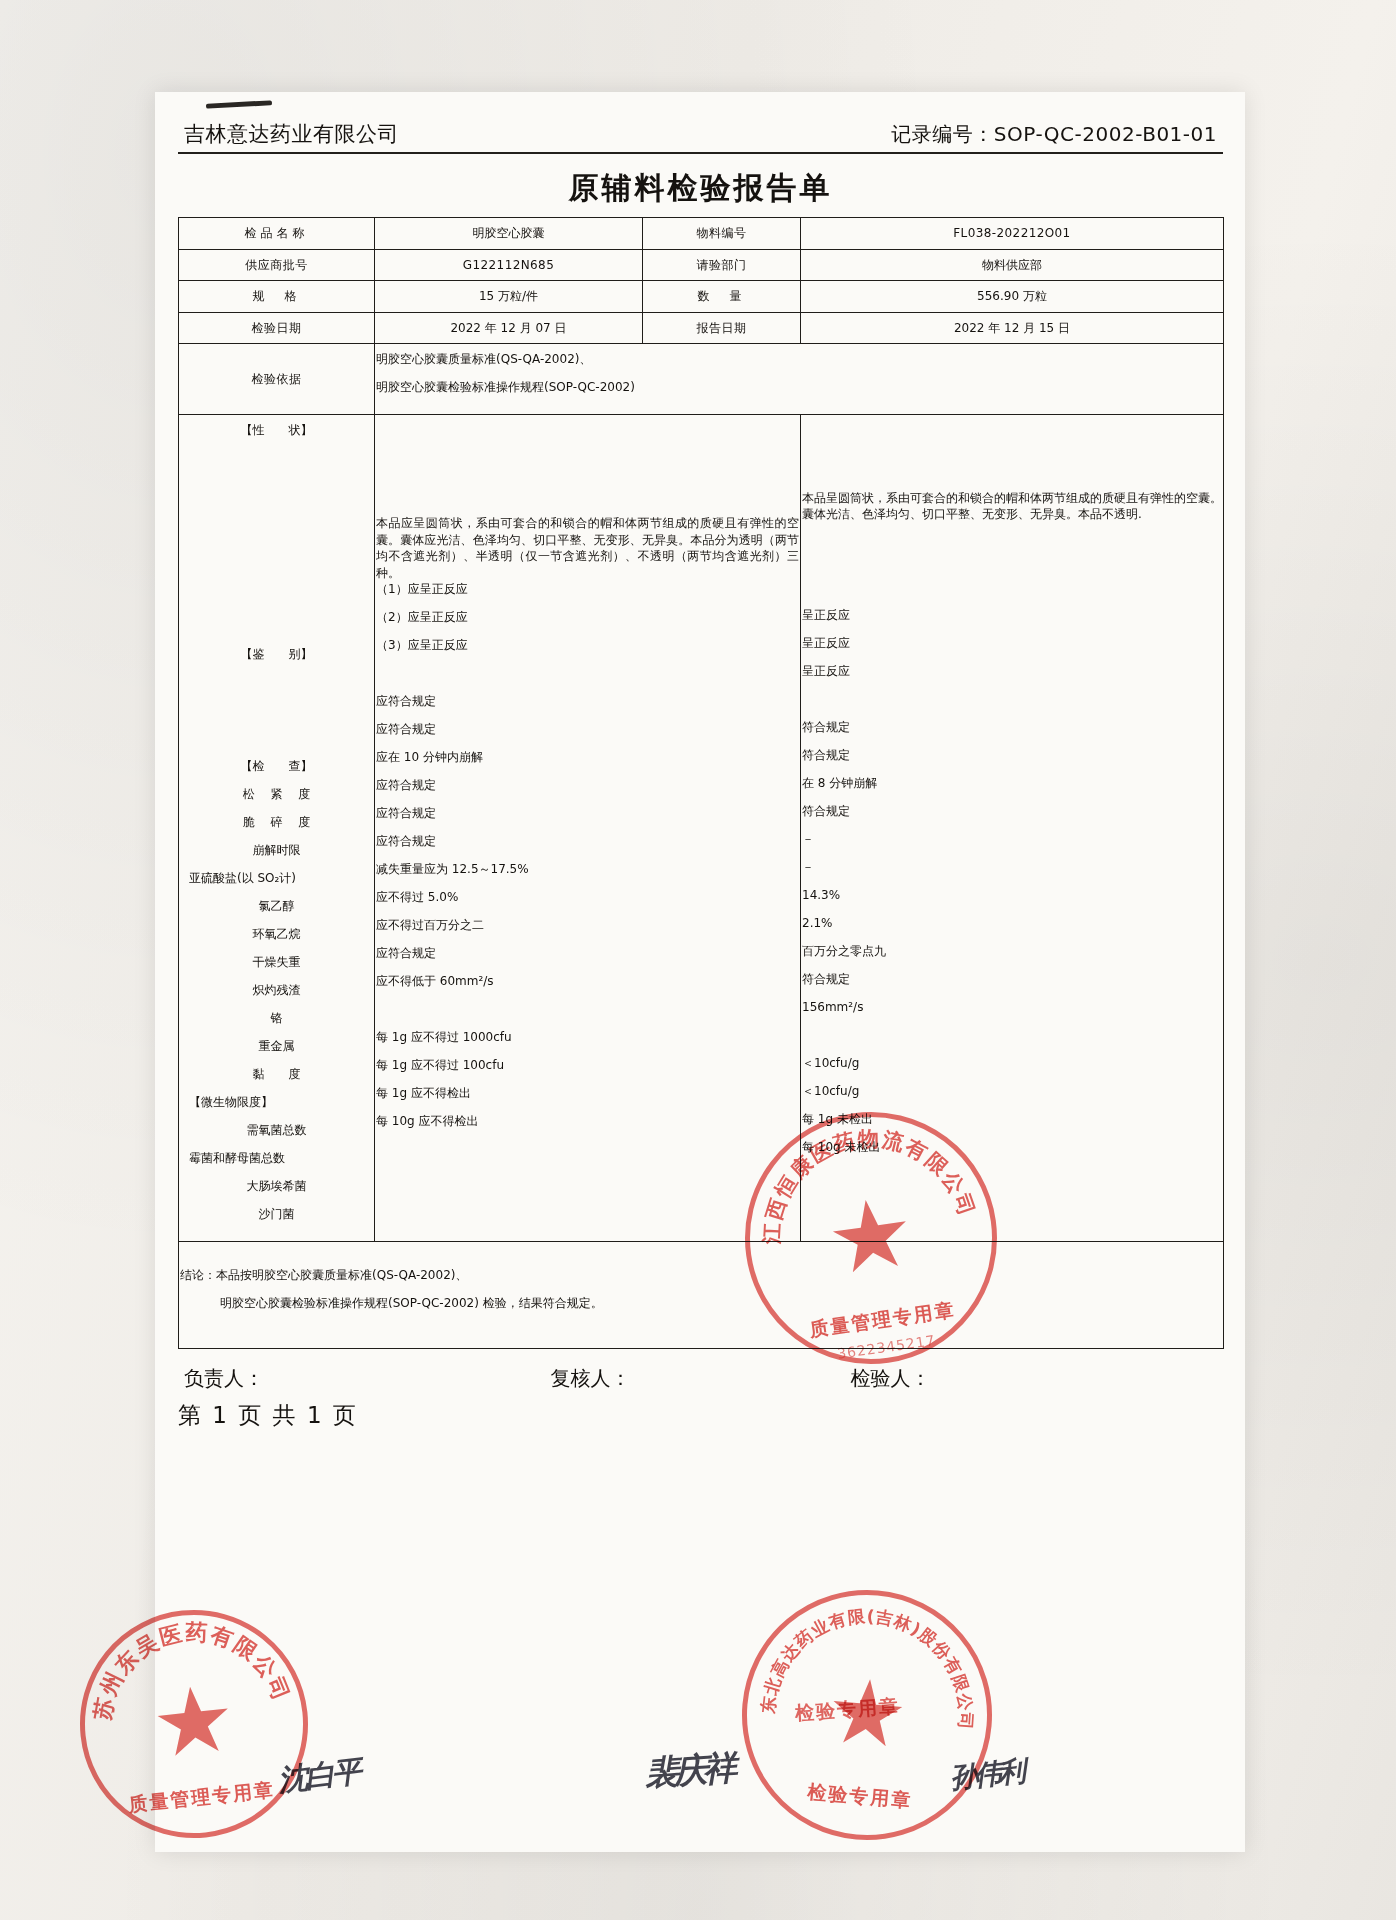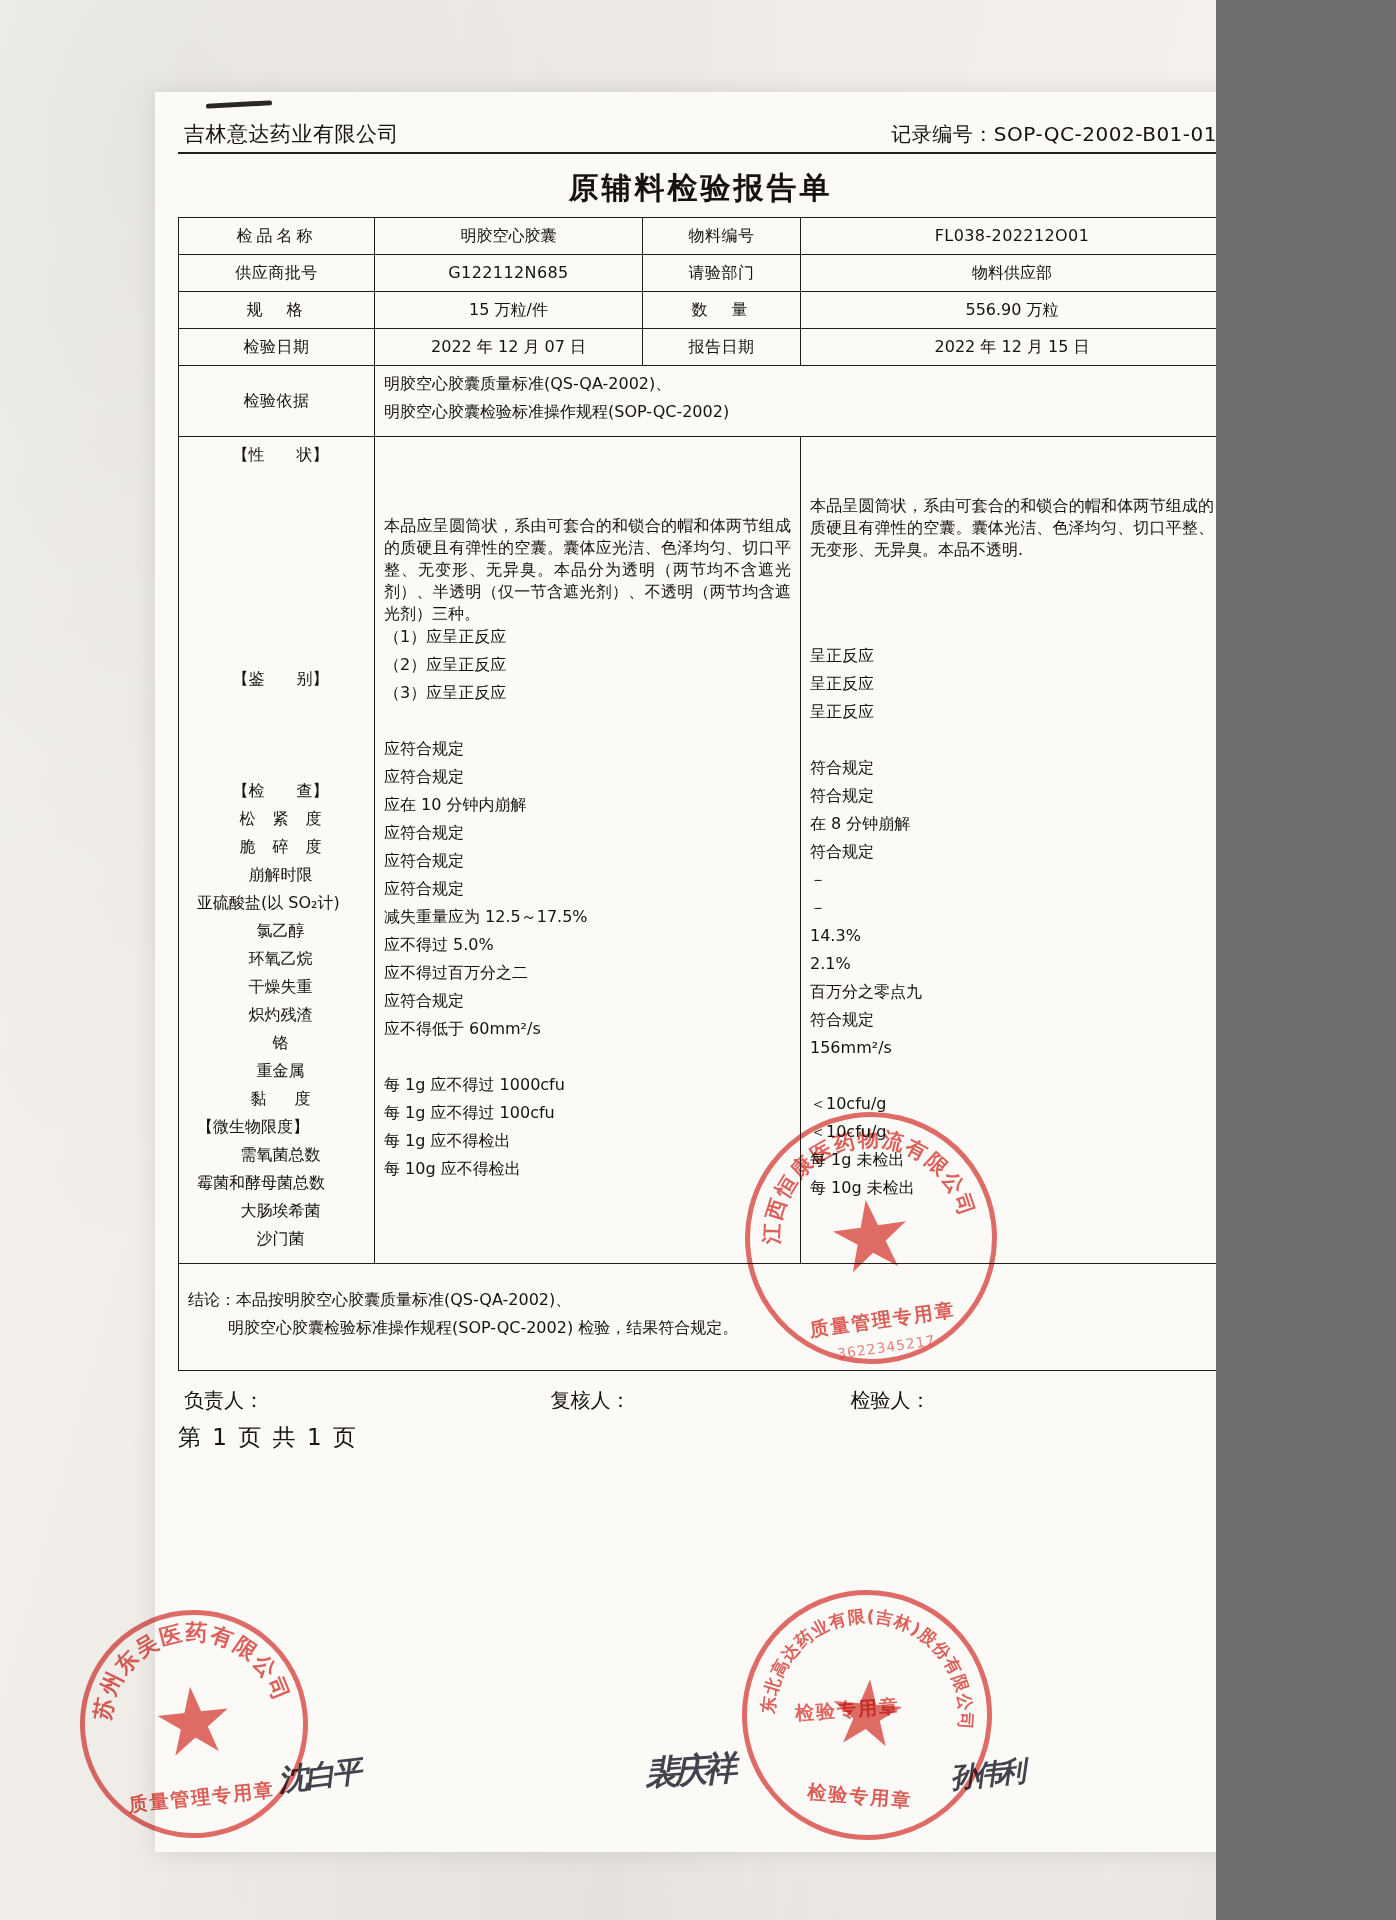--- a/index.html
+++ b/index.html
@@ -2,21 +2,21 @@
 <html><head>
 <meta charset="utf-8">
 <style>
   html, body {
     margin: 0;
     padding: 0;
     background: #6e6e6e;
   }
   .page {
     position: relative;
-    width: 1216px;
+    width: 1396px;
     height: 1920px;
     background: #f2f0ec;
     overflow: hidden;
     font-family: "DejaVu Sans", "Liberation Sans", sans-serif;
     color: #15120f;
   }
   
   .paper-noise {
     position: absolute;
     inset: 0;
@@ -80,22 +80,22 @@
   }
 
   
   table.main {
     width: 100%;
     border-collapse: collapse;
     table-layout: fixed;
   }
   table.main td {
     border: 1.6px solid #201d1a;
-    font-size: 16px;
-    padding: 7px 9px;
+    font-size: 12px;
+    padding: 7px 1px;
     vertical-align: middle;
     line-height: 1.38;
   }
   .lbl {
     text-align: center;
     letter-spacing: 4px;
     white-space: nowrap;
   }
   .lbl.tight { letter-spacing: 0.5px; }
   .val { text-align: center; }
@@ -122,21 +122,20 @@
     font-size: 19px;
     line-height: 1.52;
   }
   td.body-cell.items { padding-left: 6px; padding-right: 6px; }
   .row-line { display: block; min-height: 28px; }
   .item-name {
     display: block;
     text-align: center;
     min-height: 28px;
     white-space: nowrap;
-    margin-left: 8px;
   }
   .item-name.sp2 { letter-spacing: 6px; text-indent: 6px; }
   .item-name.left { text-align: left; padding-left: 4px; letter-spacing: 0; }
   .para { margin: 0 0 0 0; text-align: justify; }
   .blank { display:block; height: 28px; }
 
   
   td.concl {
     text-align: left;
     font-size: 19.5px;

